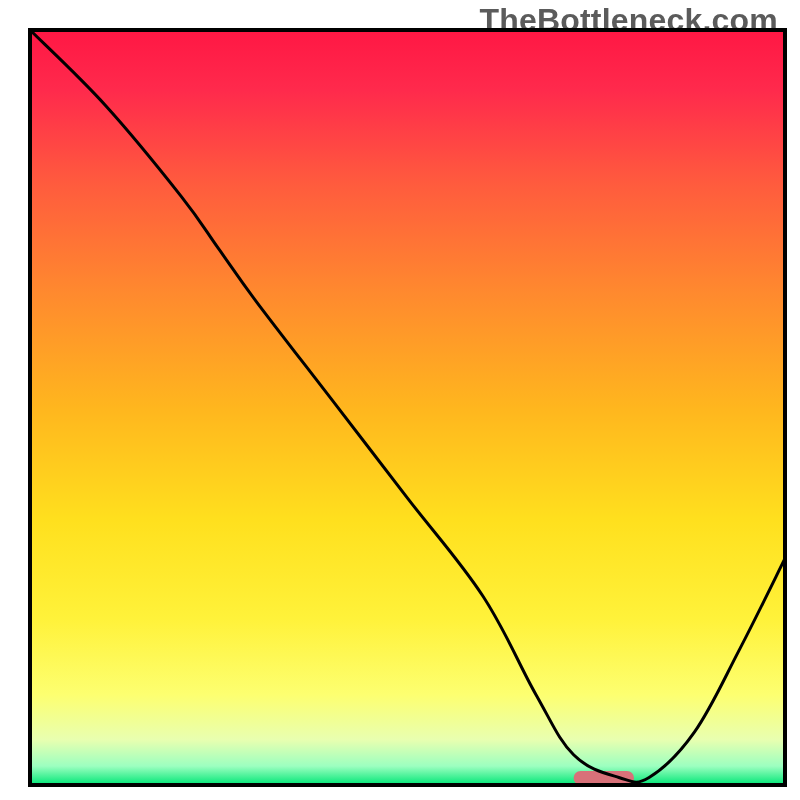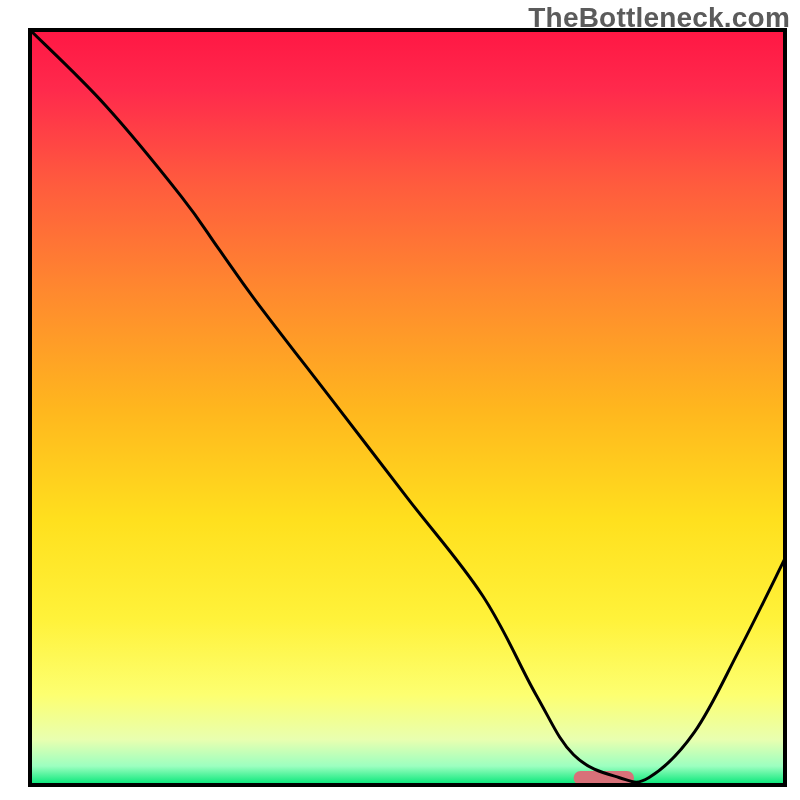--- a/index.html
+++ b/index.html
@@ -11,22 +11,22 @@
     font-family: Arial, Helvetica, sans-serif;
   }
   .stage {
     position: relative;
     width: 800px;
     height: 800px;
   }
   .watermark {
     position: absolute;
     top: 2px;
-    right: 10px;
-    font-size: 28px;
+    right: 22px;
+    font-size: 32px;
     font-weight: 600;
     color: #5b5b5b;
     letter-spacing: 0.2px;
   }
   svg {
     position: absolute;
     inset: 0;
   }
 </style>
 </head>

